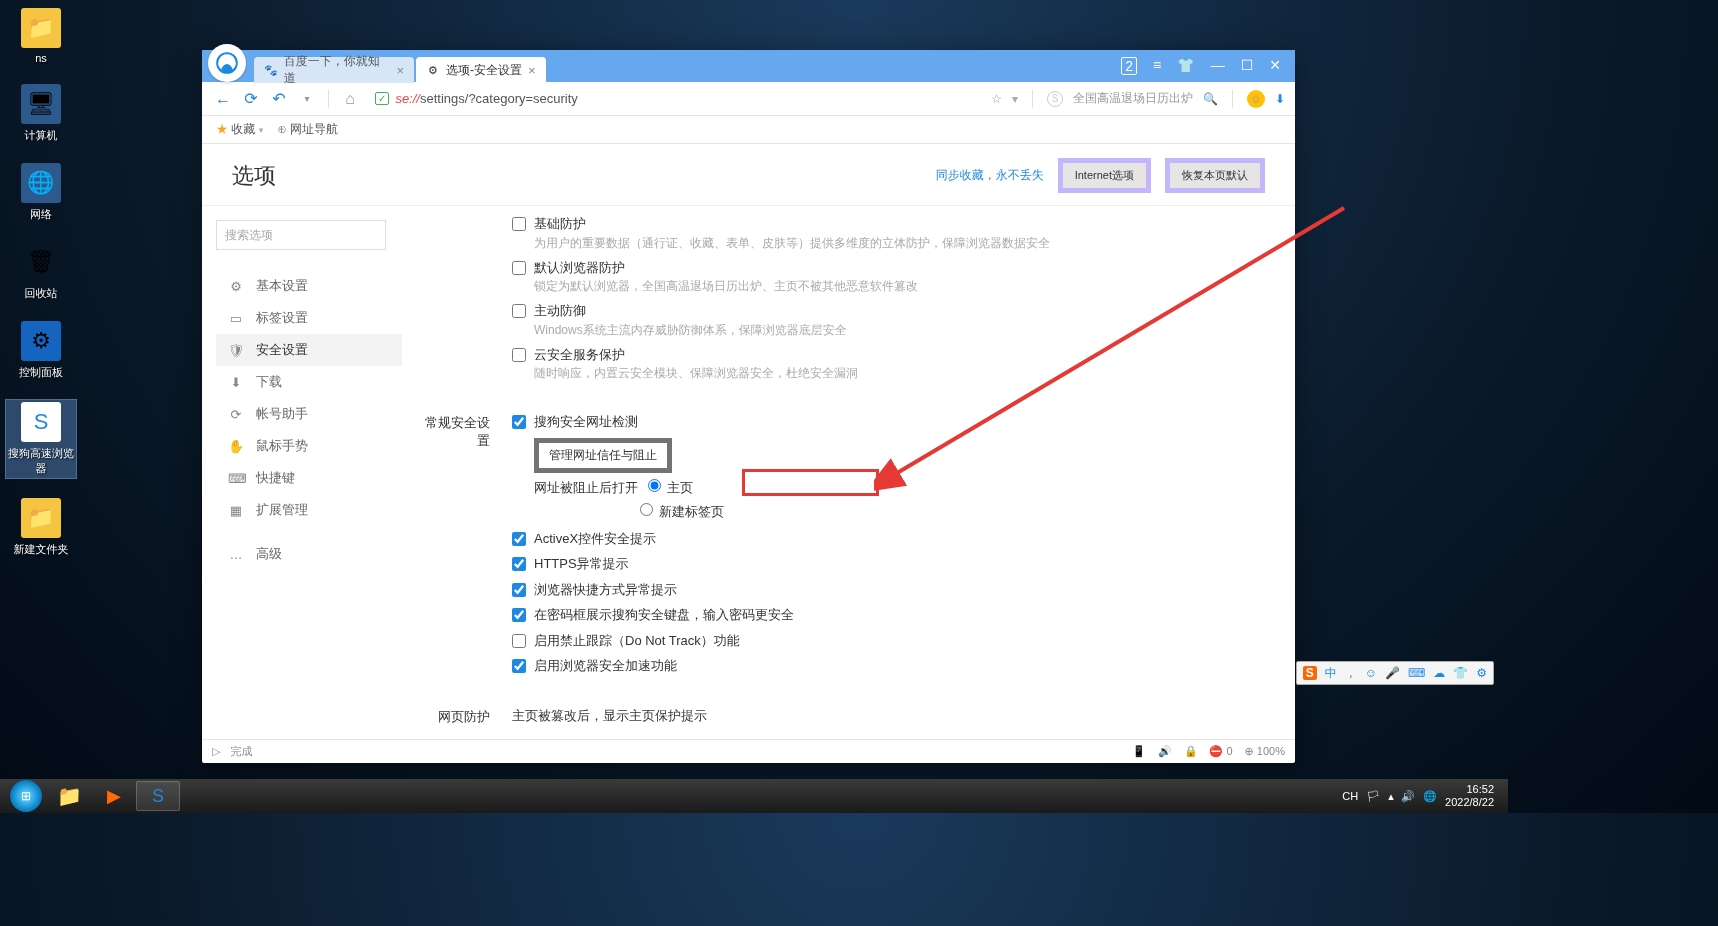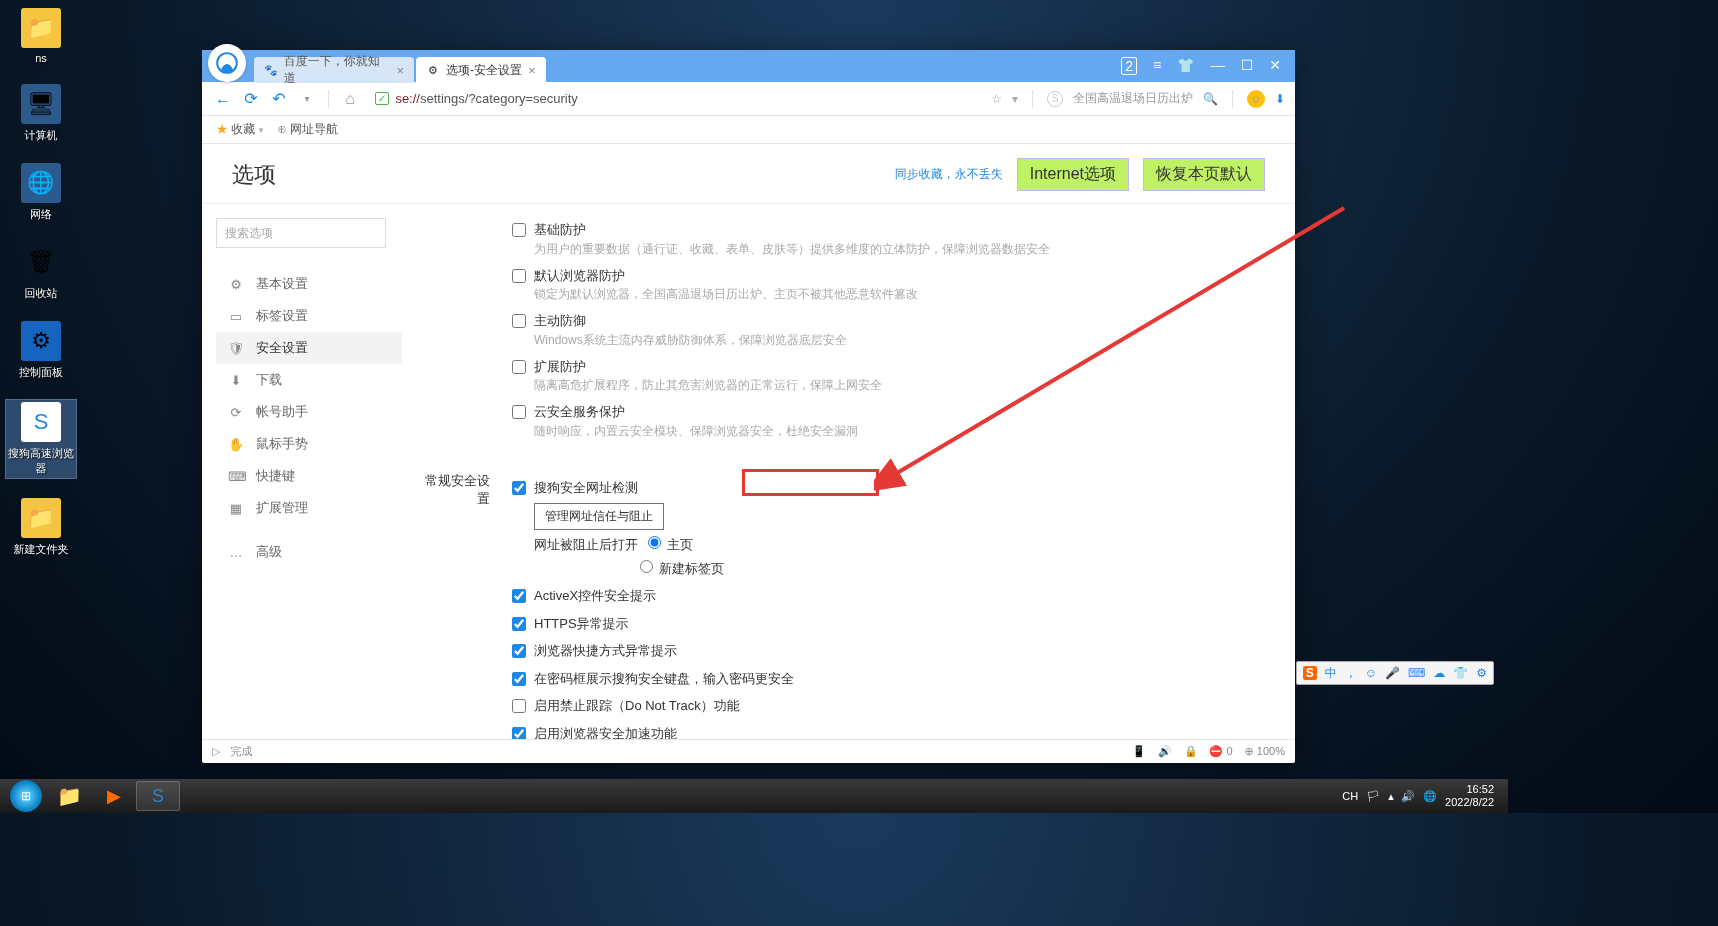--- a/index.html
+++ b/index.html
@@ -41,58 +41,58 @@
 .win-controls span{cursor:pointer;font-size:14px;}
 .win-num{border:1px solid #fff;font-size:10px;padding:0 3px;border-radius:2px;}
 
 .toolbar { height:34px; border-bottom:1px solid #e5e5e5; display:flex;align-items:center; padding:0 10px; gap:6px; background:#fff;}
 .toolbar .nav-btn{width:22px;height:22px;display:flex;align-items:center;justify-content:center;color:#999;cursor:pointer;font-size:16px;}
 .toolbar .nav-btn.enabled{color:#1e88e5;}
 .toolbar .sep{width:1px;height:18px;background:#e0e0e0;margin:0 4px;}
 .url-bar{flex:1;display:flex;align-items:center;gap:6px;padding:0 8px;}
 .url-shield{color:#4caf50;border:1px solid #4caf50;border-radius:2px;font-size:10px;padding:0 2px;}
 .url-text{color:#888;font-size:13px;}
-.url-text .proto{color:#7f1d1d;}
+.url-text .proto{color:#ef4444;font-style:italic;}
 .url-text .path{color:#555;}
 .toolbar-right{display:flex;align-items:center;gap:10px;color:#999;font-size:12px;}
 .toolbar-right .hs-icon{color:#ccc;border:1px solid #ccc;border-radius:50%;width:16px;height:16px;display:inline-flex;align-items:center;justify-content:center;font-size:10px;}
 .toolbar-right .face{width:18px;height:18px;border-radius:50%;background:#ffc107;display:inline-flex;align-items:center;justify-content:center;font-size:11px;}
 
 .bookmarks{height:28px;border-bottom:1px solid #e5e5e5;display:flex;align-items:center;gap:14px;padding:0 14px;font-size:12px;color:#555;}
 .bookmarks .star{color:#f5a623;}
 .bookmarks .globe{color:#888;}
 
 
 .content{flex:1;display:flex;overflow:hidden;position:relative;}
 .content-inner{flex:1;overflow:auto;}
 
 .page-header{display:flex;align-items:center;justify-content:space-between;padding:14px 30px 12px 30px;border-bottom:1px solid #eee;}
 .page-title{font-size:22px;color:#333;}
 .page-header-right{display:flex;align-items:center;gap:14px;}
 .link-blue{color:#1e88e5;font-size:12px;cursor:pointer;}
-.btn-outline{border:1px solid #c4b5fd;background:#bef264;padding:5px 12px;font-size:16px;color:#333;cursor:pointer;}
+.btn-outline{border:5px solid #c4b5fd;background:#e5e5e5;padding:5px 12px;font-size:11px;color:#333;cursor:pointer;}
 
 .main-grid{display:flex;}
 .sidebar{width:200px;padding:14px 0 0 14px;}
 .search-box{border:1px solid #ddd;height:30px;width:170px;padding:0 8px;color:#aaa;font-size:12px;display:flex;align-items:center;margin-bottom:20px;}
 .side-item{height:32px;display:flex;align-items:center;gap:12px;padding:0 12px;color:#666;font-size:13px;cursor:pointer;}
 .side-item.spacer{height:12px;pointer-events:none;}
 .side-item.active{background:#f3f3f3;color:#333;font-weight:500;}
 .side-item .sicon{width:16px;color:#888;text-align:center;font-size:13px;}
 
 .settings-body{flex:1;padding:8px 40px 40px 20px;position:relative;}
 .section{display:flex;margin-bottom:24px;}
 .section-label{width:90px;text-align:right;padding-right:22px;color:#333;font-size:13px;padding-top:2px;font-weight:500;}
 .section-content{flex:1;}
-.opt-row{display:flex;align-items:flex-start;gap:8px;margin-bottom:6px;line-height:1.5;margin-top:8px;}
+.opt-row{display:flex;align-items:flex-start;gap:8px;margin-bottom:6px;line-height:1.5;}
 .opt-row input[type=checkbox],.opt-row input[type=radio]{margin-top:3px;accent-color:#1e88e5;width:14px;height:14px;flex-shrink:0;}
 .opt-row .lbl{font-size:13px;color:#333;}
 .opt-row .desc{font-size:12px;color:#aaa;display:block;}
 .sub-indent{margin-left:22px;margin-bottom:6px;}
-.btn-small{border:1px solid #737373;background:#fff;padding:4px 10px;font-size:12px;color:#333;cursor:pointer;}
+.btn-small{border:5px solid #737373;background:#fff;padding:4px 10px;font-size:12px;color:#333;cursor:pointer;}
 .radio-inline{display:flex;align-items:flex-start;gap:6px;font-size:13px;color:#333;}
 
 
 .red-box{position:absolute;border:3px solid #e53935;left:540px;top:419px;width:137px;height:27px;pointer-events:none;z-index:10;}
 .red-arrow{position:absolute;z-index:10;pointer-events:none;}
 
 
 .statusbar{height:24px;border-top:1px solid #e5e5e5;display:flex;align-items:center;padding:0 10px;font-size:11px;color:#888;gap:10px;}
 .statusbar .right{margin-left:auto;display:flex;gap:12px;align-items:center;}
 
@@ -278,24 +278,20 @@
                 <label class="opt-row">
                   <input type="checkbox" style="">
                   <span><span class="lbl">默认浏览器防护</span><span class="desc">锁定为默认浏览器，全国高温退场日历出炉、主页不被其他恶意软件篡改</span></span>
                 </label>
                 <label class="opt-row">
                   <input type="checkbox" style="">
                   <span><span class="lbl">主动防御</span><span class="desc">Windows系统主流内存威胁防御体系，保障浏览器底层安全</span></span>
                 </label>
                 <label class="opt-row">
                   <input type="checkbox" style="">
-                  <span><span class="lbl">扩展防护</span><span class="desc">隔离高危扩展程序，防止其危害浏览器的正常运行，保障上网安全</span></span>
-                </label>
-                <label class="opt-row">
-                  <input type="checkbox" style="">
                   <span><span class="lbl">云安全服务保护</span><span class="desc">随时响应，内置云安全模块、保障浏览器安全，杜绝安全漏洞</span></span>
                 </label>
               </div>
           </div>
 
           <div class="section">
             <div class="section-label">常规安全设置</div>
             <div class="section-content">
               <label class="opt-row">
                   <input type="checkbox" checked="" style="">

